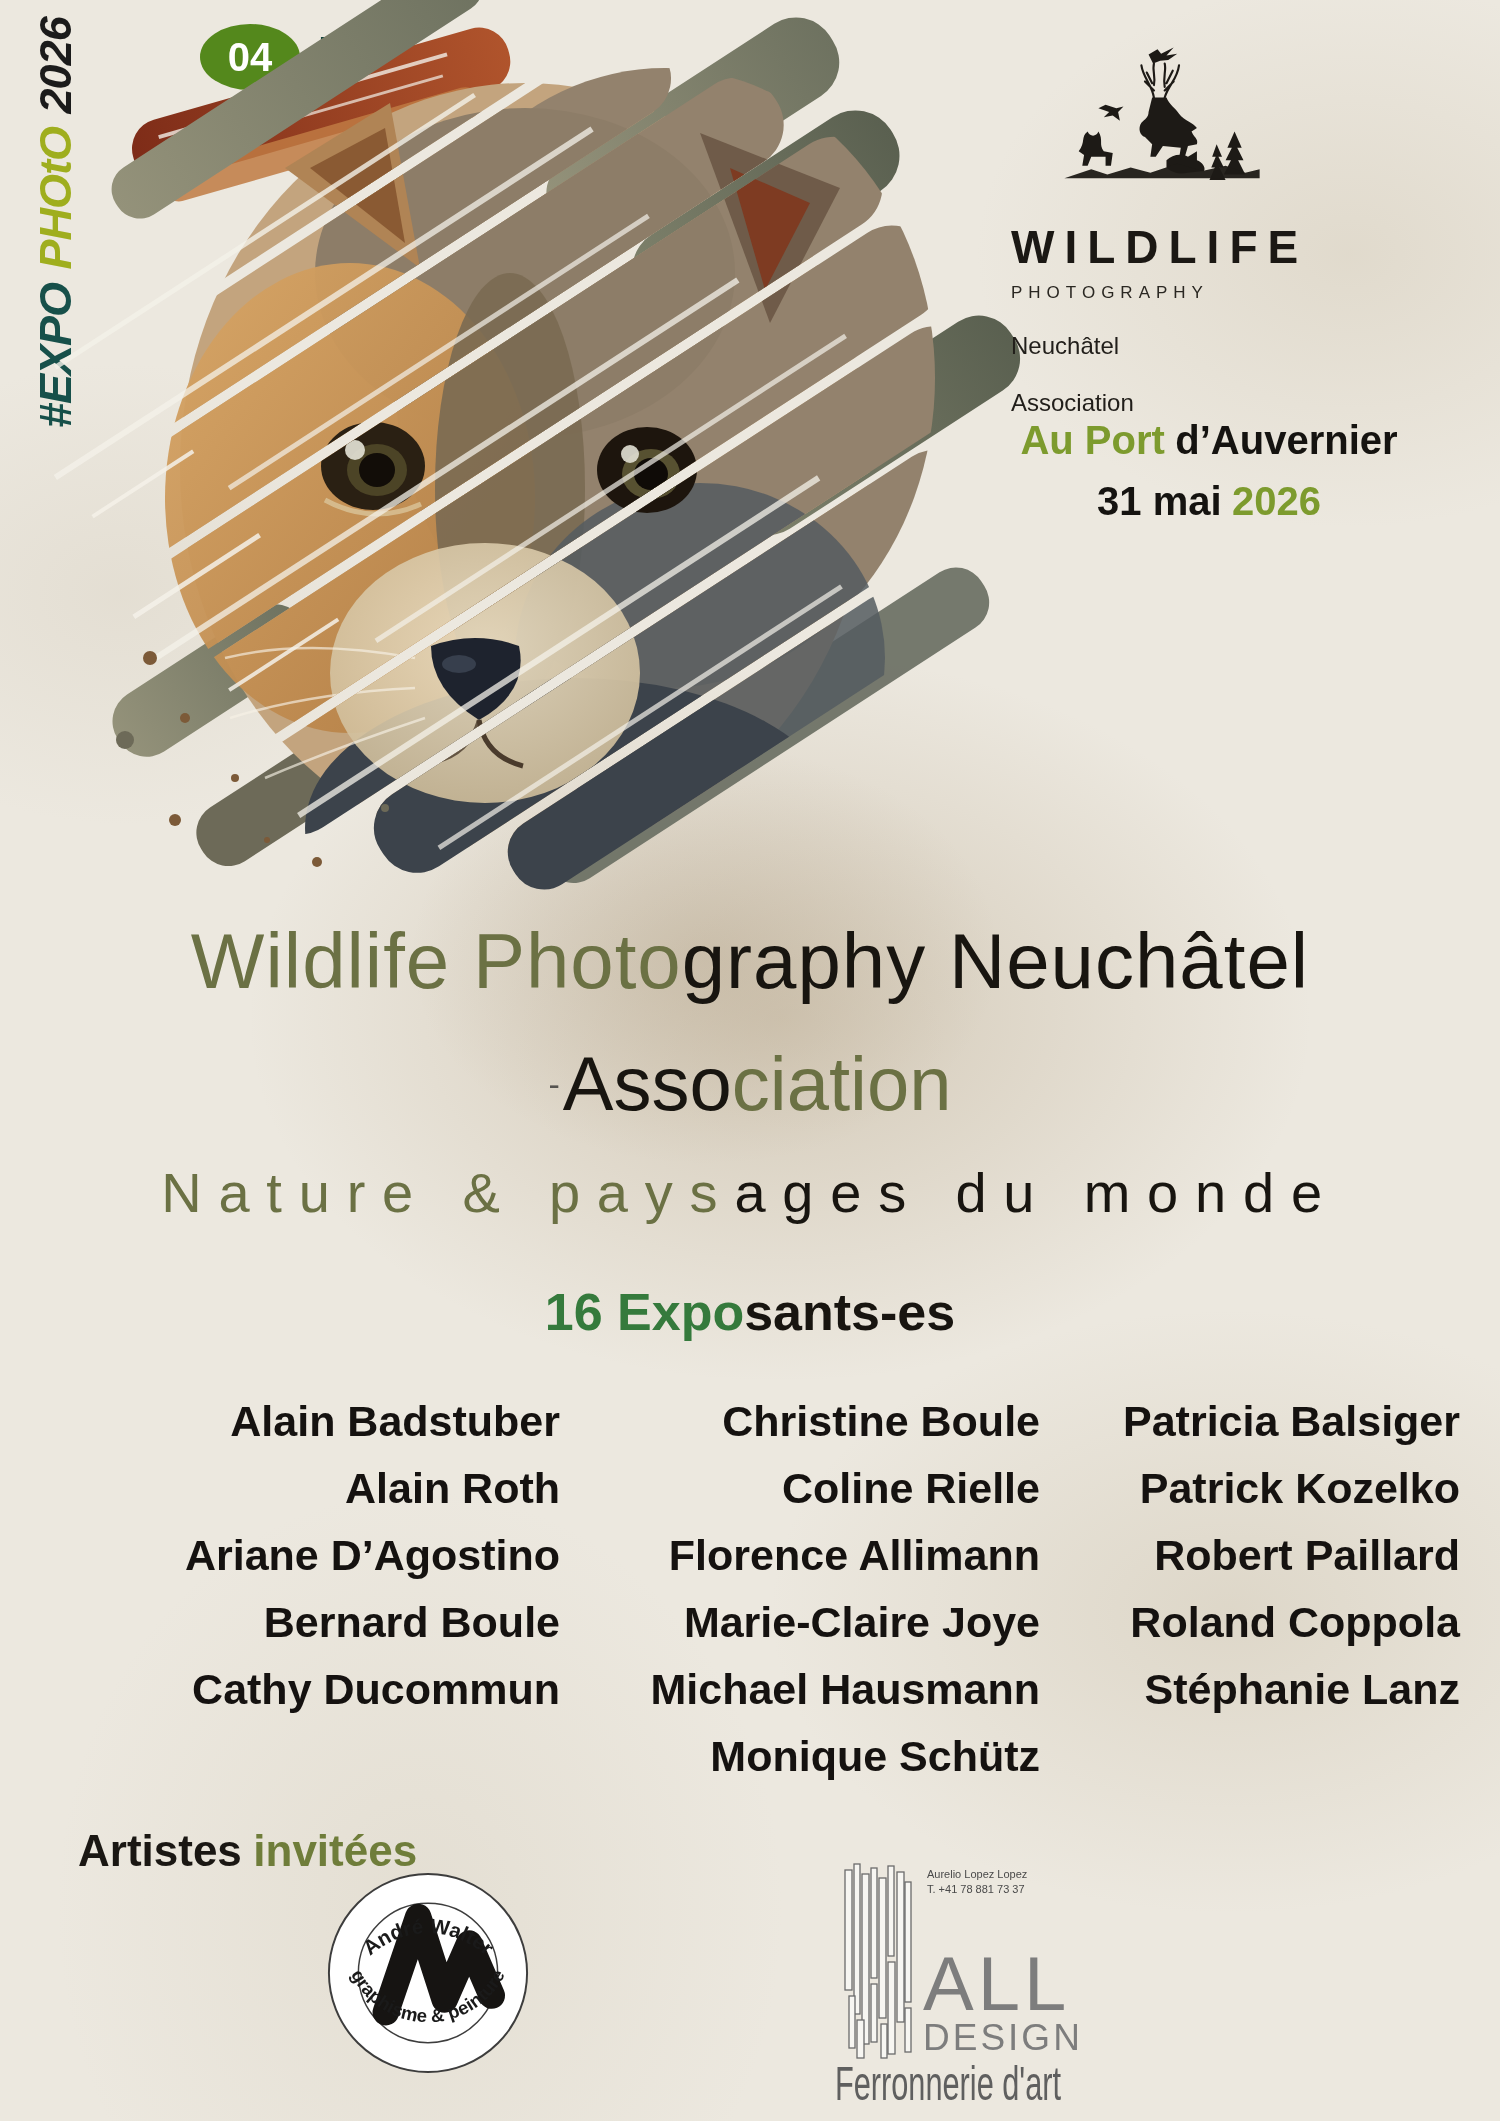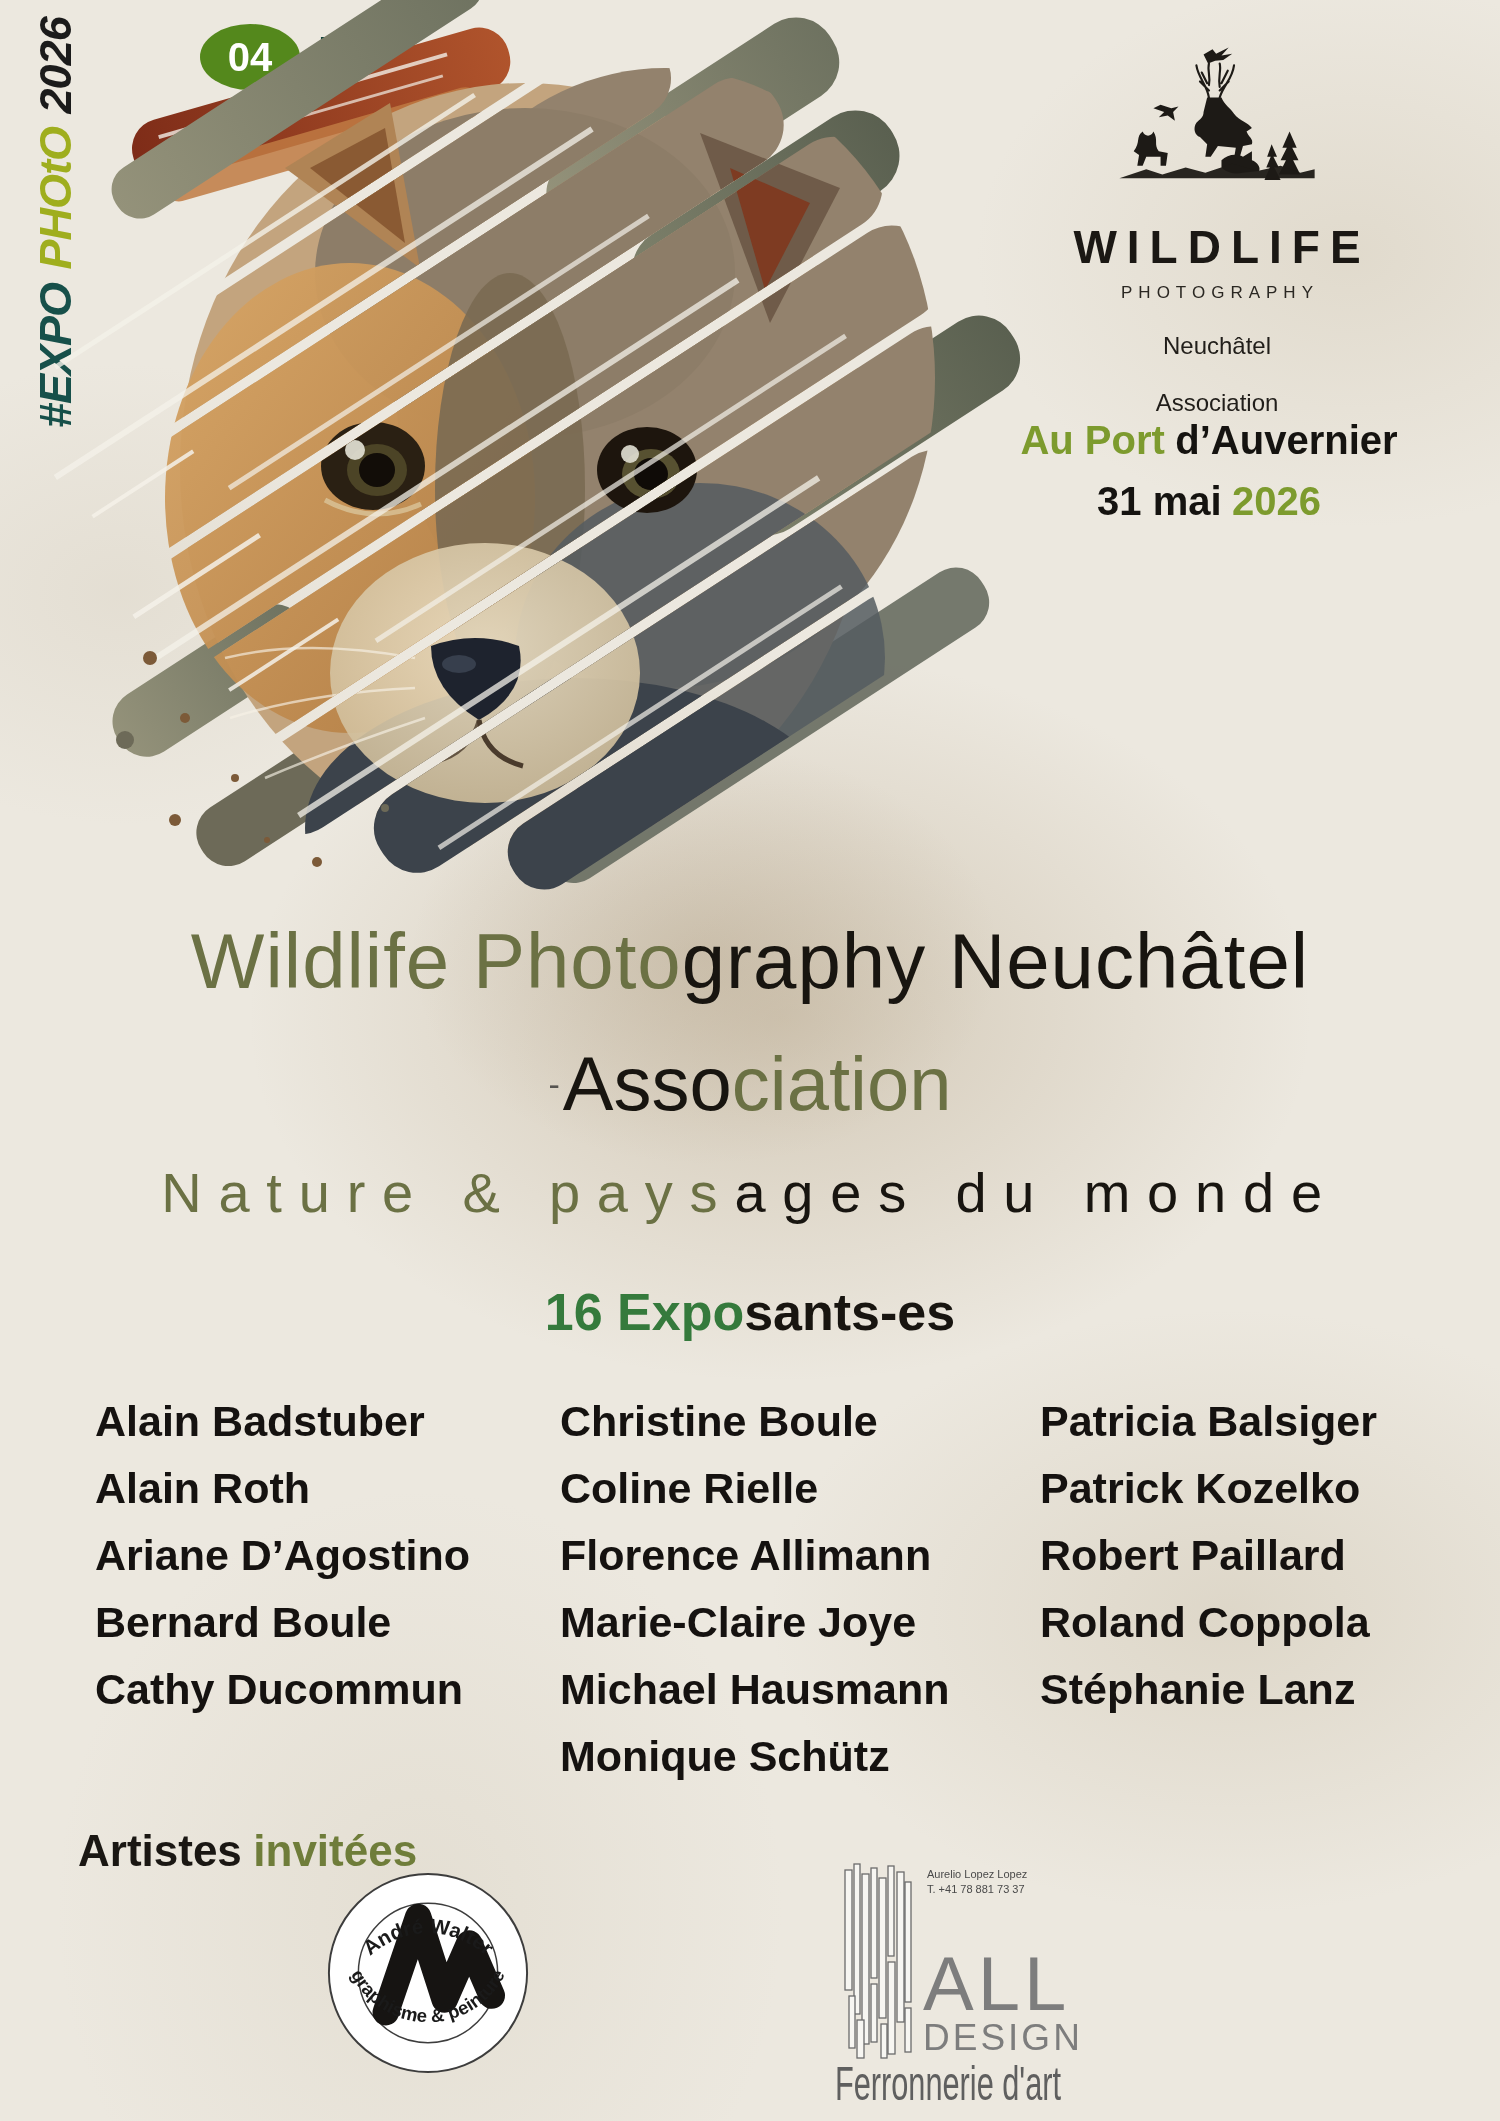--- a/index.html
+++ b/index.html
@@ -24,21 +24,21 @@
   .hashtag .g{color:#9fae1e;margin-right:.30em;}
   .hashtag .k{color:#1b1b1b;}
   
   .badge{
     position:absolute;left:200px;top:24px;width:100px;height:66px;border-radius:50%;
     background:#54881c;color:#fff;display:flex;align-items:center;justify-content:center;
     font-size:40px;font-weight:700;
   }
   .edition{position:absolute;left:318px;top:28px;font-size:44px;font-weight:700;color:#12423a;letter-spacing:1px;}
   
-  .wl-logo{position:absolute;left:1066px;top:44px;width:302px;text-align:center;}
+  .wl-logo{position:absolute;left:1011px;top:44px;width:302px;text-align:left;}
   .wl-logo svg{display:block;margin:0 auto;}
   .wl-name{font-size:46px;font-weight:700;letter-spacing:10px;color:#1b1814;margin-top:16px;margin-right:-10px;}
   .wl-sub{font-size:17px;letter-spacing:6px;color:#2a2722;margin-top:9px;margin-right:-6px;}
   .wl-line{font-size:24px;color:#211e1a;margin-top:29px;}
   
   .event{position:absolute;left:974px;top:418px;width:470px;text-align:center;font-weight:600;}
   .event .row{font-size:40px;}
   .event .row+.row{margin-top:16px;}
   .event .hours{margin-top:58px;}
   .event .green{color:#7d9b2e;margin-right:.26em;}
@@ -50,21 +50,21 @@
   .title1{top:916px;font-size:78px;letter-spacing:1px;}
   .title2{top:1040px;font-size:76px;}
   .assoc-dash{font-size:34px;color:#2a2a2a;opacity:.75;vertical-align:14px;margin-right:3px;}
   .olive{color:#6b7144;}
   .dark-ink{color:#181510;}
   .subtitle{top:1160px;font-size:56px;letter-spacing:.30em;}
   .exposants{top:1282px;font-size:52px;font-weight:600;}
   .exposants .fgreen{color:#357a3c;}
   
   .columns{position:absolute;left:95px;top:1388px;display:flex;}
-  .col{display:flex;flex-direction:column;}
+  .col{display:flex;flex-direction:column;align-items:flex-end;}
   .col1{width:465px;}.col2{width:480px;}.col3{width:420px;}
   .name{font-size:43px;line-height:67px;font-weight:600;color:#151210;}
   
   .artists{position:absolute;left:78px;top:1826px;font-size:44px;font-weight:600;}
   .artists .dark{color:#1a1713;margin-right:.26em;}
   .artists .green{color:#6f7d3a;}
   
   .aw-logo{position:absolute;left:325px;top:1870px;}
   .all-logo{position:absolute;left:835px;top:1862px;}
   svg{overflow:visible;}

